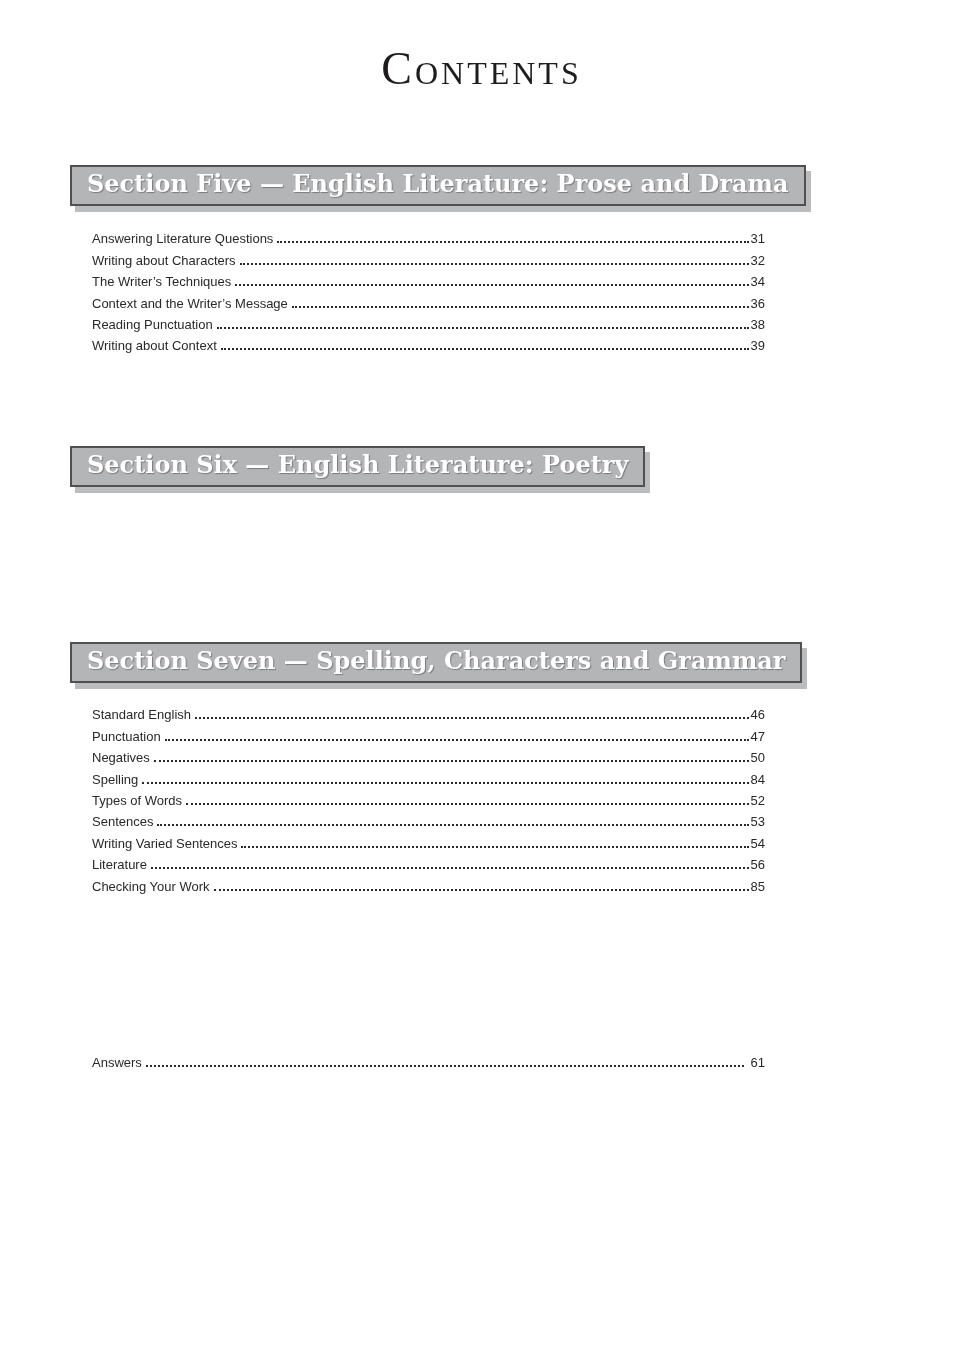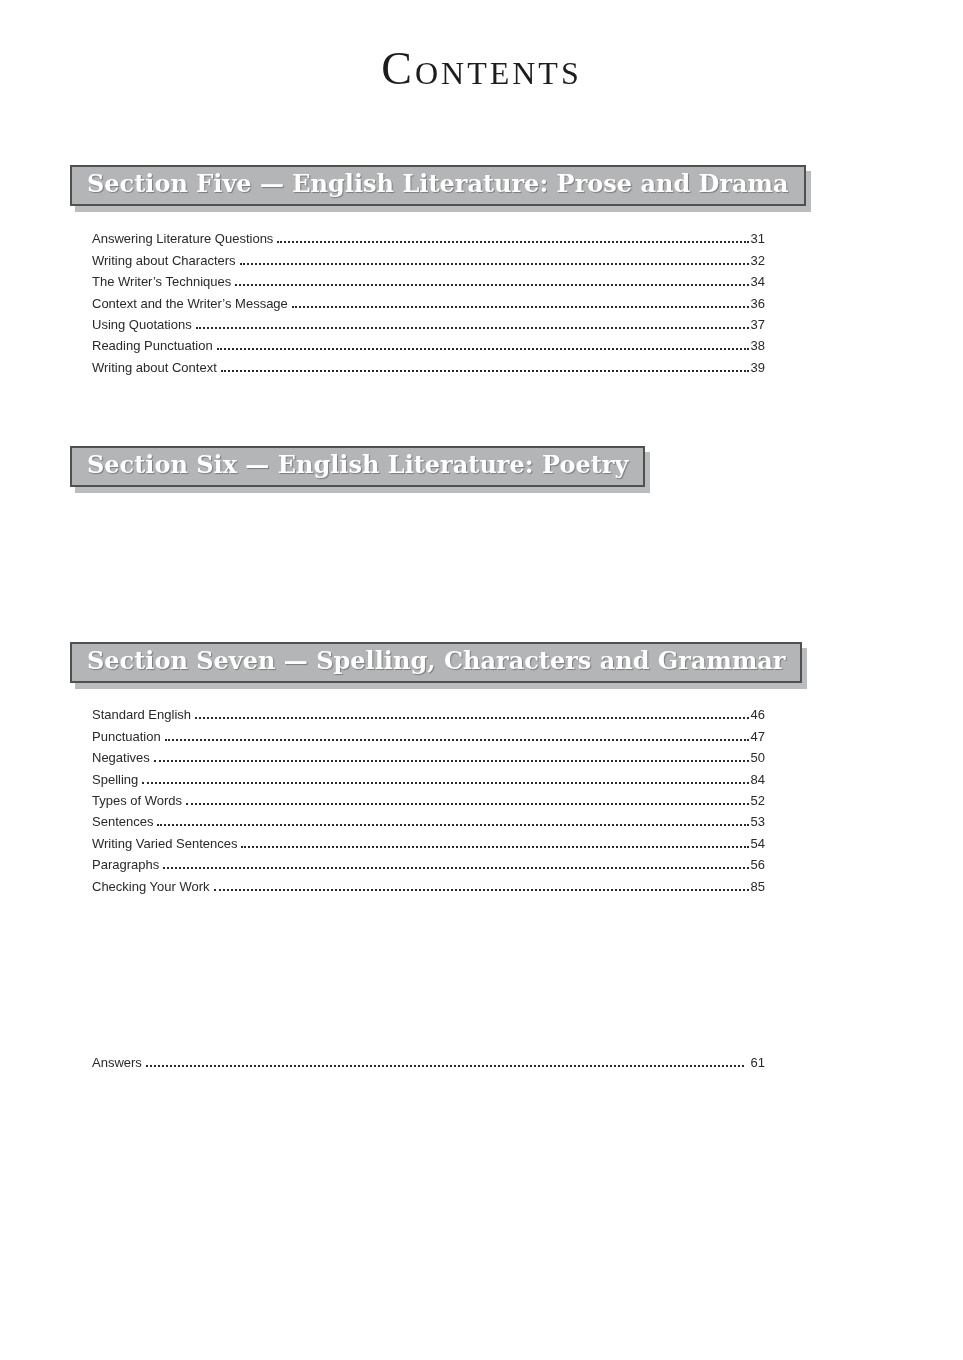--- a/index.html
+++ b/index.html
@@ -104,25 +104,20 @@
       <span class="label">The Writer’s Techniques</span>
       <span class="leader"></span>
       <span class="page-num">34</span>
     </div>
     <div class="row">
       <span class="label">Context and the Writer’s Message</span>
       <span class="leader"></span>
       <span class="page-num">36</span>
     </div>
     <div class="row">
-      <span class="label">Using Quotations</span>
-      <span class="leader"></span>
-      <span class="page-num">37</span>
-    </div>
-    <div class="row">
       <span class="label">Reading Punctuation</span>
       <span class="leader"></span>
       <span class="page-num">38</span>
     </div>
     <div class="row">
       <span class="label">Writing about Context</span>
       <span class="leader"></span>
       <span class="page-num">39</span>
     </div>
   </div>
@@ -162,21 +157,21 @@
       <span class="label">Sentences</span>
       <span class="leader"></span>
       <span class="page-num">53</span>
     </div>
     <div class="row">
       <span class="label">Writing Varied Sentences</span>
       <span class="leader"></span>
       <span class="page-num">54</span>
     </div>
     <div class="row">
-      <span class="label">Paragraphs</span>
+      <span class="label">Literature</span>
       <span class="leader"></span>
       <span class="page-num">56</span>
     </div>
     <div class="row">
       <span class="label">Checking Your Work</span>
       <span class="leader"></span>
       <span class="page-num">85</span>
     </div>
   </div>
 

